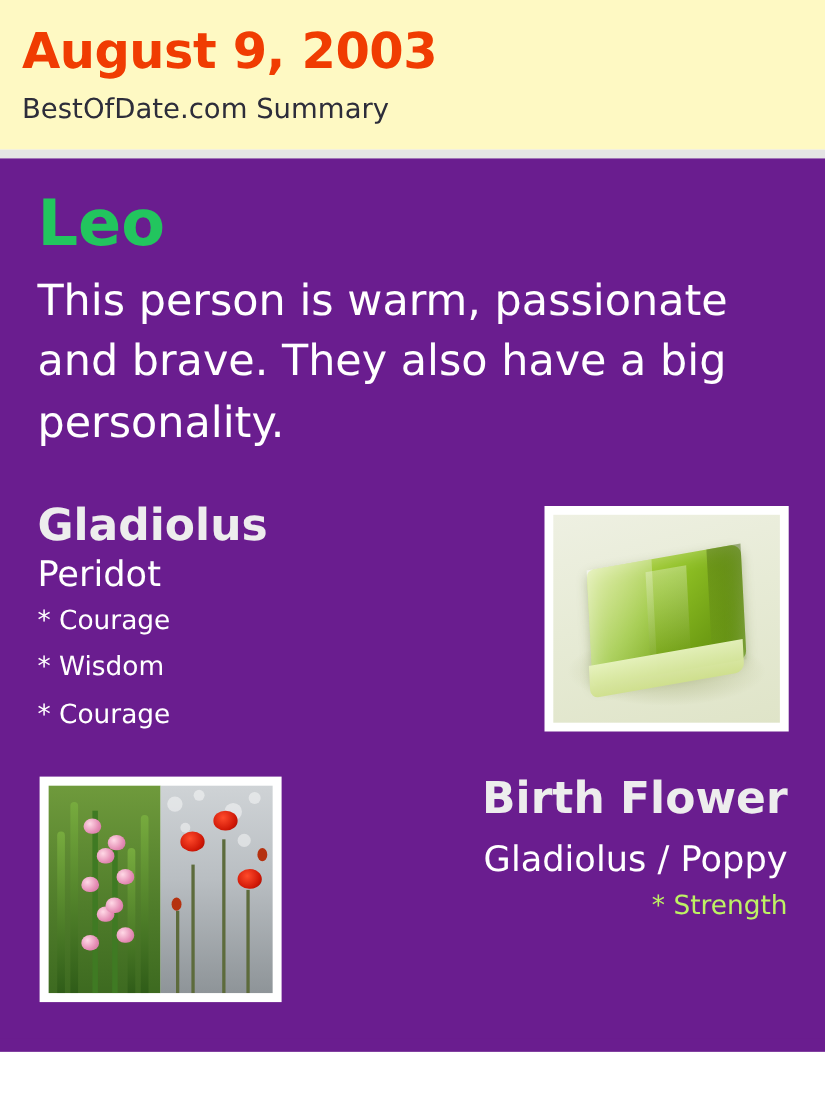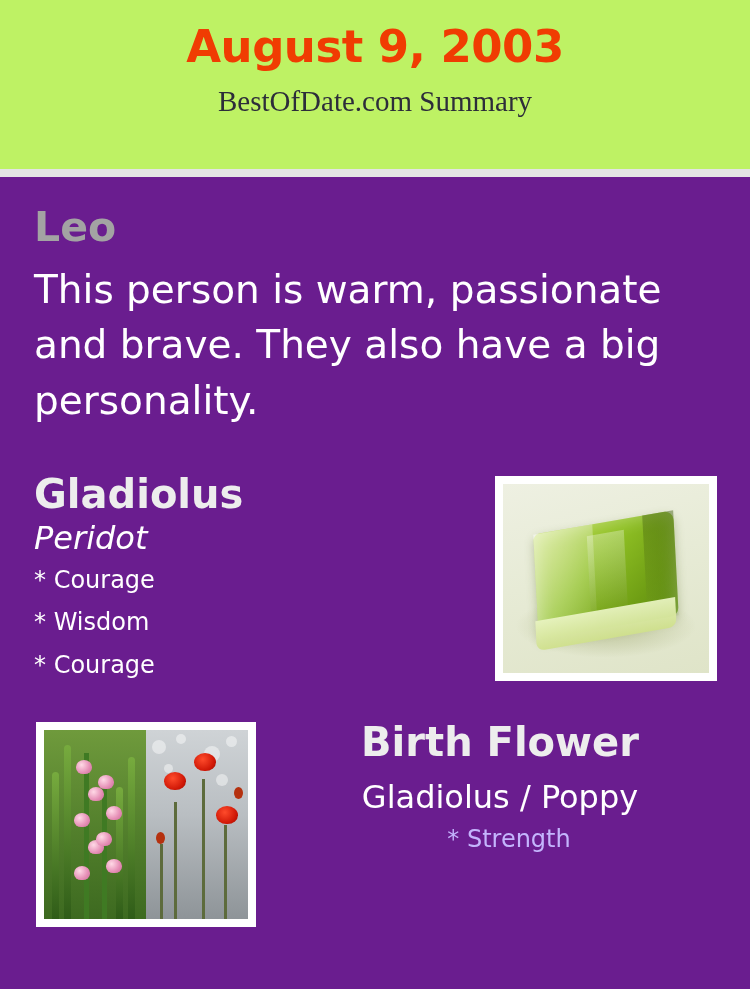--- a/index.html
+++ b/index.html
@@ -15,40 +15,38 @@
   }
   .page {
     position: relative;
     width: 750px;
     height: 1000px;
     box-sizing: border-box;
   }
 
   
   .header {
-    background: #bef264;
+    background: #fef9c3;
     padding: 22px 20px 14px 20px;
-    text-align: center;
-    box-sizing: border-box;
-    height: 169px;
+    box-sizing: border-box;
+    height: 136px;
   }
   .header-date {
     color: #f03c02;
     font-size: 45px;
     font-weight: bold;
     line-height: 1.1;
     margin: 0 0 10px 0;
     letter-spacing: -0.5px;
   }
   .header-summary {
     color: #2d2d3a;
-    font-size: 29px;
+    font-size: 25px;
     line-height: 1.2;
     margin: 12px 0 8px 0;
-    font-family: Liberation Serif, serif;
   }
   .header-note {
     color: #3b3b57;
     font-size: 21px;
     line-height: 1.2;
     margin: 0;
   }
   .divider {
     height: 8px;
     background: #e4e4e4;
@@ -59,25 +57,25 @@
   .purple {
     background: #6a1d8f;
     padding: 26px 34px 20px 34px;
     box-sizing: border-box;
     height: 812px;
     position: relative;
     color: #ffffff;
   }
 
   .zodiac-name {
-    font-size: 41px;
+    font-size: 58px;
     font-weight: bold;
     line-height: 1;
     margin: 4px 0 14px 0;
-    color: #a3a3a3;
+    color: #22c55e;
   }
   .zodiac-desc {
     font-size: 39px;
     line-height: 1.42;
     margin: 0;
     color: #ffffff;
     max-width: 660px;
   }
 
   
@@ -91,21 +89,20 @@
     line-height: 1;
     color: #ededed;
     margin: 0 0 6px 0;
   }
   .section-sub {
     font-size: 32px;
     line-height: 1.15;
     margin: 0 0 10px 0;
     color: #ffffff;
     font-weight: normal;
-    font-style: italic;
   }
   .bullet {
     font-size: 24px;
     line-height: 1.1;
     margin: 0 0 16px 0;
     color: #ffffff;
   }
 
   .stone-photo {
     position: absolute;
@@ -180,40 +177,40 @@
   }
 
   
   .flower-block {
     margin-top: 44px;
     position: relative;
     min-height: 215px;
   }
   .flower-text {
     margin-left: 250px;
-    text-align: center;
+    text-align: right;
   }
   .flower-title {
     font-size: 40px;
     font-weight: bold;
     line-height: 1;
     margin: 6px 0 6px 0;
     color: #ededed;
   }
   .flower-sub {
     font-size: 32px;
     line-height: 1.15;
     margin: 17px 0 10px 0;
     color: #ffffff;
   }
   .flower-bullet {
     font-size: 24px;
     line-height: 1.1;
     margin: 0 0 16px 18px;
-    color: #c4b5fd;
+    color: #bef264;
   }
 
   .flower-photo {
     position: absolute;
     left: 2px;
     top: 0;
     width: 220px;
     height: 205px;
     background: #ffffff;
     padding: 8px;

